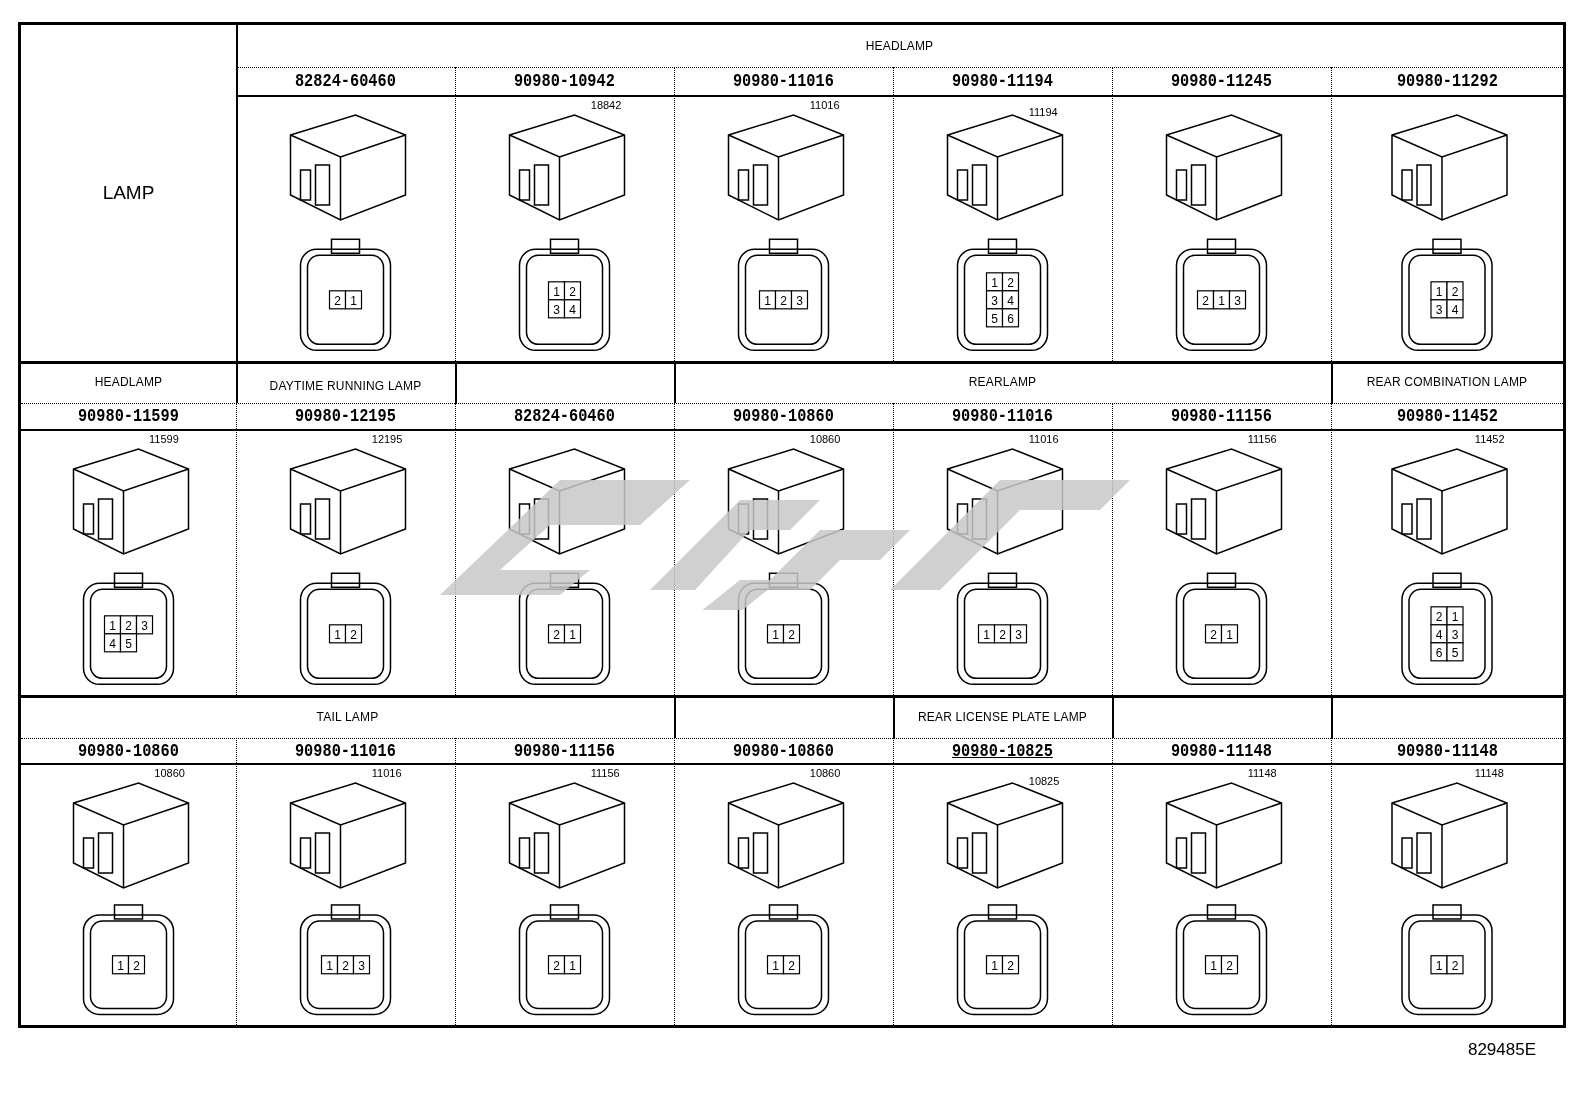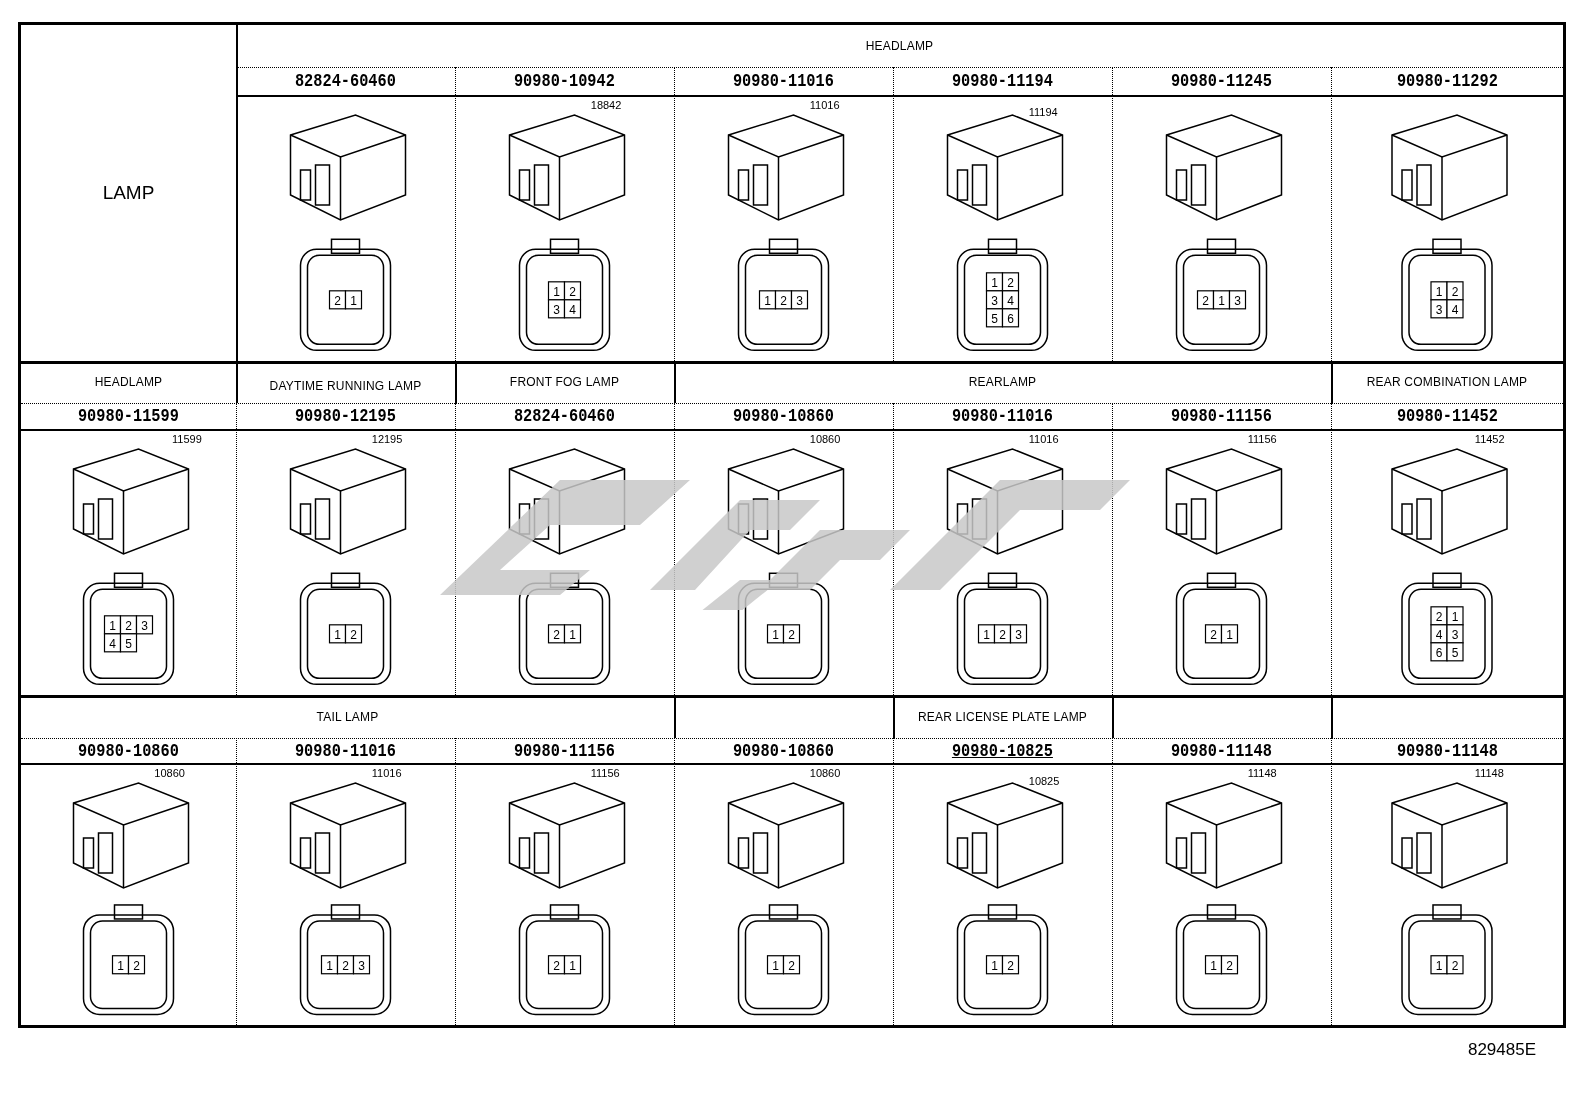--- a/index.html
+++ b/index.html
@@ -195,21 +195,20 @@
         </svg>
       </div>
       <div class="vline" style="left: 1310px; top: 42px; height: 294px;"></div>
       <div class="hline" style="left: 215px; width: 1327px; top: 42px;"></div>
       <div class="hline solid" style="left: 215px; width: 1327px; top: 70px;"></div>
       <div class="hline thick" style="left: 0px; width: 1542px; top: 336px;"></div>
       <div class="cell hdr" style="left: 0px; width: 215px; top: 336px; height: 42px;">HEADLAMP</div>
       <div class="vline solid" style="left: 215px; top: 336px; height: 42px;"></div>
       <div class="cell hdr" style="left: 215px; width: 219px; top: 340px; height: 42px;">DAYTIME RUNNING LAMP</div>
       <div class="vline solid" style="left: 434px; top: 336px; height: 42px;"></div>
-      <div class="cell hdr" style="left: 434px; width: 219px; top: 336px; height: 42px;">FRONT FOG LAMP</div>
       <div class="vline solid" style="left: 653px; top: 336px; height: 42px;"></div>
       <div class="cell hdr" style="left: 653px; width: 657px; top: 336px; height: 42px;">REARLAMP</div>
       <div class="vline solid" style="left: 1310px; top: 336px; height: 42px;"></div>
       <div class="cell hdr" style="left: 1310px; width: 232px; top: 336px; height: 42px;">REAR COMBINATION LAMP</div>
       <div class="cell" style="left: 0px; width: 215px; top: 378px; height: 26px;">
         <span class="pn">90980-11599</span>
       </div>
       <div class="pic" style="left: 0px; top: 404px; width: 215px; height: 266px;">
         <svg viewBox="0 0 215 266">
           <g stroke="#000" fill="none" stroke-width="1.5">
@@ -228,21 +227,21 @@
       <text x="91.5" y="200.82" font-size="12" text-anchor="middle" font-family="Liberation Sans, sans-serif">1</text>
           <rect x="99.5" y="186.82" width="16" height="18" stroke="#000" fill="#fff" stroke-width="1.2"></rect>
       <text x="107.5" y="200.82" font-size="12" text-anchor="middle" font-family="Liberation Sans, sans-serif">2</text>
           <rect x="115.5" y="186.82" width="16" height="18" stroke="#000" fill="#fff" stroke-width="1.2"></rect>
       <text x="123.5" y="200.82" font-size="12" text-anchor="middle" font-family="Liberation Sans, sans-serif">3</text>
           <rect x="83.5" y="204.82" width="16" height="18" stroke="#000" fill="#fff" stroke-width="1.2"></rect>
       <text x="91.5" y="218.82" font-size="12" text-anchor="middle" font-family="Liberation Sans, sans-serif">4</text>
           <rect x="99.5" y="204.82" width="16" height="18" stroke="#000" fill="#fff" stroke-width="1.2"></rect>
       <text x="107.5" y="218.82" font-size="12" text-anchor="middle" font-family="Liberation Sans, sans-serif">5</text>
         </svg>
-        <span class="callout" style="left: 151px; top: 4px;">11599</span>
+        <span class="callout" style="left: 128px; top: 4px;">11599</span>
       </div>
       <div class="cell" style="left: 215px; width: 219px; top: 378px; height: 26px;">
         <span class="pn">90980-12195</span>
       </div>
       <div class="pic" style="left: 215px; top: 404px; width: 219px; height: 266px;">
         <svg viewBox="0 0 219 266">
           <g stroke="#000" fill="none" stroke-width="1.5">
     <path d="M54.5,40 L119.5,20 L169.5,40 L169.5,100 L104.5,125 L54.5,100 Z"></path>
     <path d="M54.5,40 L104.5,62 L169.5,40"></path>
     <path d="M104.5,62 L104.5,125"></path>

